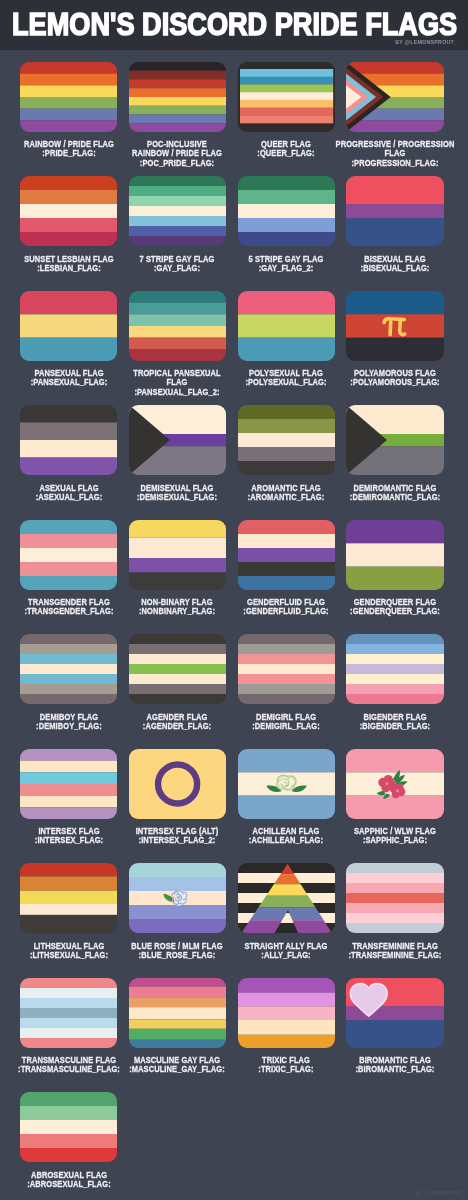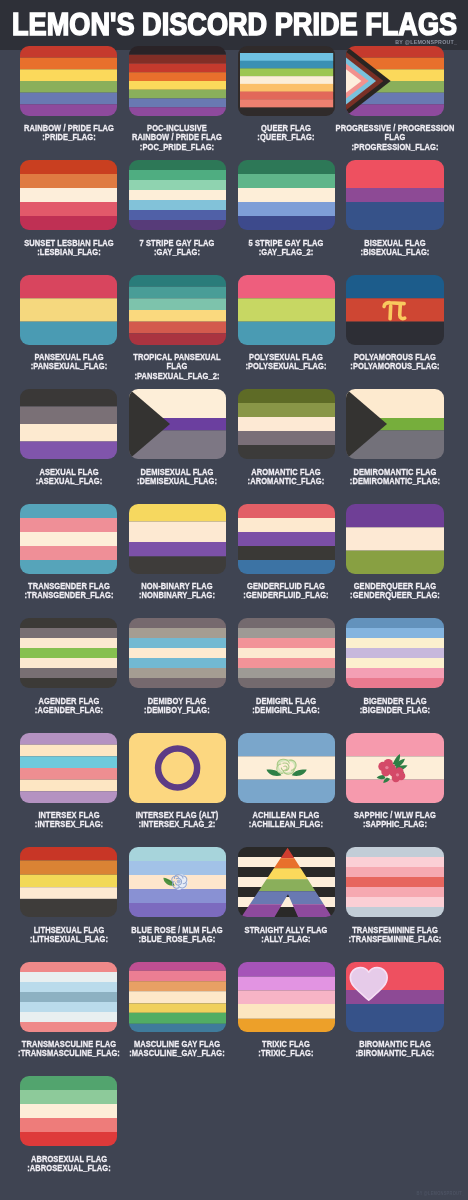--- a/index.html
+++ b/index.html
@@ -2,21 +2,21 @@
 <html><head>
 <meta charset="utf-8">
 <style>
 *{box-sizing:border-box;margin:0;padding:0}
 html,body{width:468px;height:1200px}
 body{background:#3f4452;font-family:"Liberation Sans",sans-serif;overflow:hidden;position:relative}
 .header{height:50px;background:#2e3038;position:relative}
 .title{position:absolute;left:12px;top:5.6px;font-size:32px;font-weight:bold;color:#fff;white-space:nowrap;
   -webkit-text-stroke:1.6px #fff;transform:scaleX(.848);transform-origin:0 0}
 .byline{position:absolute;right:10.5px;top:37.7px;font-size:6.1px;font-weight:bold;color:#8d93a1;letter-spacing:.28px;transform:scaleX(.87);transform-origin:100% 0;white-space:nowrap}
-.grid{position:absolute;top:34px;left:20px;width:448px;display:grid;grid-template-columns:repeat(4,108.8px);}
+.grid{position:absolute;top:50px;left:20px;width:448px;display:grid;grid-template-columns:repeat(4,108.8px);}
 .cell{height:114.5px;position:relative}
 .flagwrap{position:absolute;left:0;top:11.5px;width:97.2px;height:70px;border-radius:9px;overflow:hidden}
 .flagsvg{display:block;width:100%;height:100%}
 .cap{position:absolute;left:-26.4px;top:90px;width:150px;white-space:nowrap;text-align:center;color:#f0eef4;font-size:8.9px;font-weight:bold;line-height:9.3px;letter-spacing:.1px;-webkit-text-stroke:.28px #f0eef4;transform:scaleX(.845);transform-origin:50% 0}
 .footer{position:absolute;right:4px;bottom:4.2px;font-size:4.6px;font-weight:bold;color:#4d5363;letter-spacing:.25px;transform:scaleX(.88);transform-origin:100% 100%;white-space:nowrap}
 </style>
 </head>
 <body>
 
 <div class="header">
@@ -330,49 +330,49 @@
         </svg>
 </div>
 <div class="cap">
 <div class="nm">GENDERQUEER FLAG</div>
 <div class="cd">:GENDERQUEER_FLAG:</div>
 </div>
 </div>
     <div class="cell">
 <div class="flagwrap">
 <svg class="flagsvg" viewBox="0 0 97 70" preserveAspectRatio="none">
+          <rect x="-1" y="-1.00" width="99.00" height="11.00" fill="#76696e"></rect>
+          <rect x="-1" y="10.00" width="99.00" height="10.00" fill="#a59d92"></rect>
+          <rect x="-1" y="20.00" width="99.00" height="10.00" fill="#72b9d2"></rect>
+          <rect x="-1" y="30.00" width="99.00" height="10.00" fill="#fdead0"></rect>
+          <rect x="-1" y="40.00" width="99.00" height="10.00" fill="#72b9d2"></rect>
+          <rect x="-1" y="50.00" width="99.00" height="10.00" fill="#a59d92"></rect>
+          <rect x="-1" y="60.00" width="99.00" height="11.00" fill="#76696e"></rect>
+        </svg>
+</div>
+<div class="cap">
+<div class="nm">DEMIBOY FLAG</div>
+<div class="cd">:DEMIBOY_FLAG:</div>
+</div>
+</div>
+    <div class="cell">
+<div class="flagwrap">
+<svg class="flagsvg" viewBox="0 0 97 70" preserveAspectRatio="none">
           <rect x="-1" y="-1.00" width="99.00" height="11.00" fill="#3c3a37"></rect>
           <rect x="-1" y="10.00" width="99.00" height="10.00" fill="#786f73"></rect>
           <rect x="-1" y="20.00" width="99.00" height="10.00" fill="#fce9d0"></rect>
           <rect x="-1" y="30.00" width="99.00" height="10.00" fill="#86c04f"></rect>
           <rect x="-1" y="40.00" width="99.00" height="10.00" fill="#fce9d0"></rect>
           <rect x="-1" y="50.00" width="99.00" height="10.00" fill="#786f73"></rect>
           <rect x="-1" y="60.00" width="99.00" height="11.00" fill="#3c3a37"></rect>
         </svg>
 </div>
 <div class="cap">
 <div class="nm">AGENDER FLAG</div>
 <div class="cd">:AGENDER_FLAG:</div>
-</div>
-</div>
-    <div class="cell">
-<div class="flagwrap">
-<svg class="flagsvg" viewBox="0 0 97 70" preserveAspectRatio="none">
-          <rect x="-1" y="-1.00" width="99.00" height="11.00" fill="#76696e"></rect>
-          <rect x="-1" y="10.00" width="99.00" height="10.00" fill="#a59d92"></rect>
-          <rect x="-1" y="20.00" width="99.00" height="10.00" fill="#72b9d2"></rect>
-          <rect x="-1" y="30.00" width="99.00" height="10.00" fill="#fdead0"></rect>
-          <rect x="-1" y="40.00" width="99.00" height="10.00" fill="#72b9d2"></rect>
-          <rect x="-1" y="50.00" width="99.00" height="10.00" fill="#a59d92"></rect>
-          <rect x="-1" y="60.00" width="99.00" height="11.00" fill="#76696e"></rect>
-        </svg>
-</div>
-<div class="cap">
-<div class="nm">DEMIBOY FLAG</div>
-<div class="cd">:DEMIBOY_FLAG:</div>
 </div>
 </div>
     <div class="cell">
 <div class="flagwrap">
 <svg class="flagsvg" viewBox="0 0 97 70" preserveAspectRatio="none">
           <rect x="-1" y="-1.00" width="99.00" height="11.00" fill="#746a6e"></rect>
           <rect x="-1" y="10.00" width="99.00" height="10.00" fill="#9e9a95"></rect>
           <rect x="-1" y="20.00" width="99.00" height="10.00" fill="#f29398"></rect>
           <rect x="-1" y="30.00" width="99.00" height="10.00" fill="#fce9d0"></rect>
           <rect x="-1" y="40.00" width="99.00" height="10.00" fill="#f29398"></rect>

